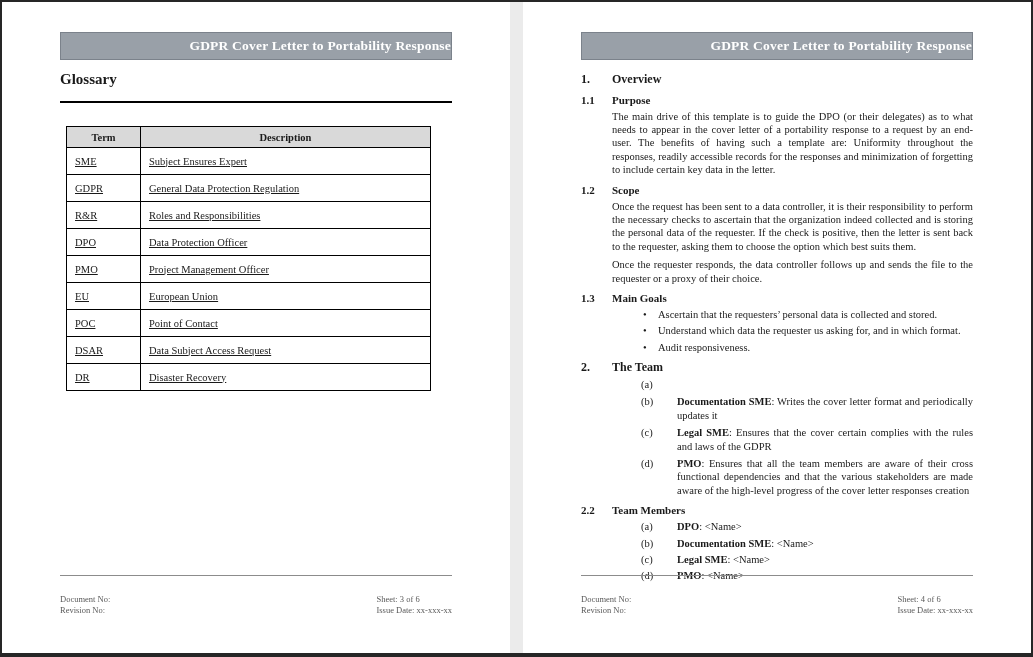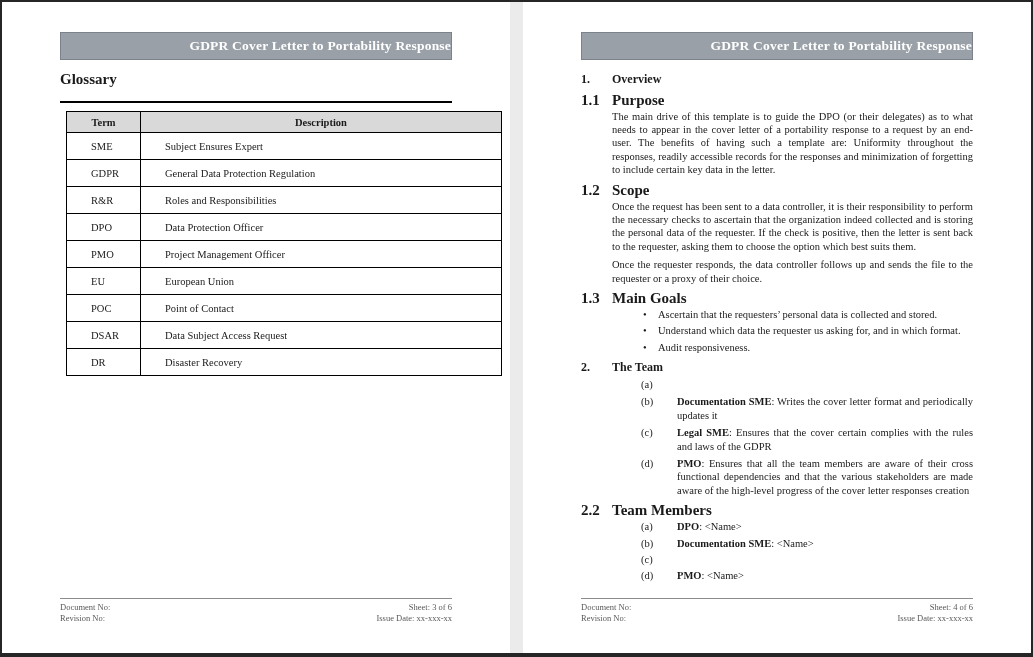--- a/index.html
+++ b/index.html
@@ -34,39 +34,39 @@
   }
 
   
   .glossary-h {
     margin-top:11px;
     font-size:15px; font-weight:bold;
     padding-bottom:13px;
     border-bottom:2px solid #000;
   }
   table.gloss {
-    margin:8px 0 0 6px;
+    margin:23px 0 0 6px;
     border-collapse:collapse;
-    width:436px;
+    width:365px;
     font-size:10.5px;
   }
   table.gloss th, table.gloss td { border:1px solid #000; }
   table.gloss th {
     background:#d9d9d9;
     height:21px;
     font-weight:bold;
     text-align:center;
   }
-  table.gloss td { height:27px; padding-left:24px; vertical-align:middle; }
+  table.gloss td { height:27px; padding-left:8px; vertical-align:middle;text-decoration:underline; }
   td.term { width:74px; }
 
   
   .h1, .h2 { display:flex; font-weight:bold; margin:7px 0 3px; }
   .h1 { font-size:12px; line-height:13.6px; }
-  .h2 { font-size:15px; line-height:13px; }
+  .h2 { font-size:11px; line-height:13px; }
   .h1.first { margin-top:13px; }
   .hnum { width:31px; flex-shrink:0; }
 
   .body-p {
     margin:0 0 5px 31px;
     font-size:10.5px; line-height:13.4px;
     text-align:justify;
   }
   .bullet-item {
     display:flex;
@@ -80,29 +80,29 @@
     font-size:10.5px; line-height:13.4px;
   }
   .alpha-item .amark { width:36px; flex-shrink:0; }
   .alpha-item .atext { flex:1; text-align:justify; }
   .alpha-item .atext b { font-weight:bold; }
   .mb-item { margin-bottom:3px; }
 
   
   .footer {
     position:absolute;
-    left:58px; right:58px; bottom:30px;
+    left:58px; right:58px; bottom:38px;
     border-top:1px solid #8c8c8c;
-    padding-top:3px;
+    padding-top:18px;
     display:flex; justify-content:space-between;
     font-size:8.5px; line-height:10.5px;
     color:#595959;
     margin-top:28px;
   }
-  .footer .right { text-align:right; }
+  .footer .right { text-align:left; }
 </style>
 </head>
 <body>
 
 <div class="frame">
 
   <div class="page">
     <div class="banner">GDPR Cover Letter to Portability Response</div>
 
     <div class="glossary-h">Glossary</div>
@@ -232,20 +232,21 @@
     <div class="alpha-item mb-item">
       <span class="amark">(a)</span>
       <span class="atext"><b>DPO</b><span>: &lt;Name&gt;</span></span>
     </div>
     <div class="alpha-item mb-item">
       <span class="amark">(b)</span>
       <span class="atext"><b>Documentation SME</b><span>: &lt;Name&gt;</span></span>
     </div>
     <div class="alpha-item mb-item">
       <span class="amark">(c)</span>
+      <span class="atext"><b>Legal SME</b><span>: &lt;Name&gt;</span></span>
     </div>
     <div class="alpha-item mb-item">
       <span class="amark">(d)</span>
       <span class="atext"><b>PMO</b><span>: &lt;Name&gt;</span></span>
     </div>
 
     <div class="footer">
       <div class="left">
         <div>Document No:</div>
         <div>Revision No:</div>

